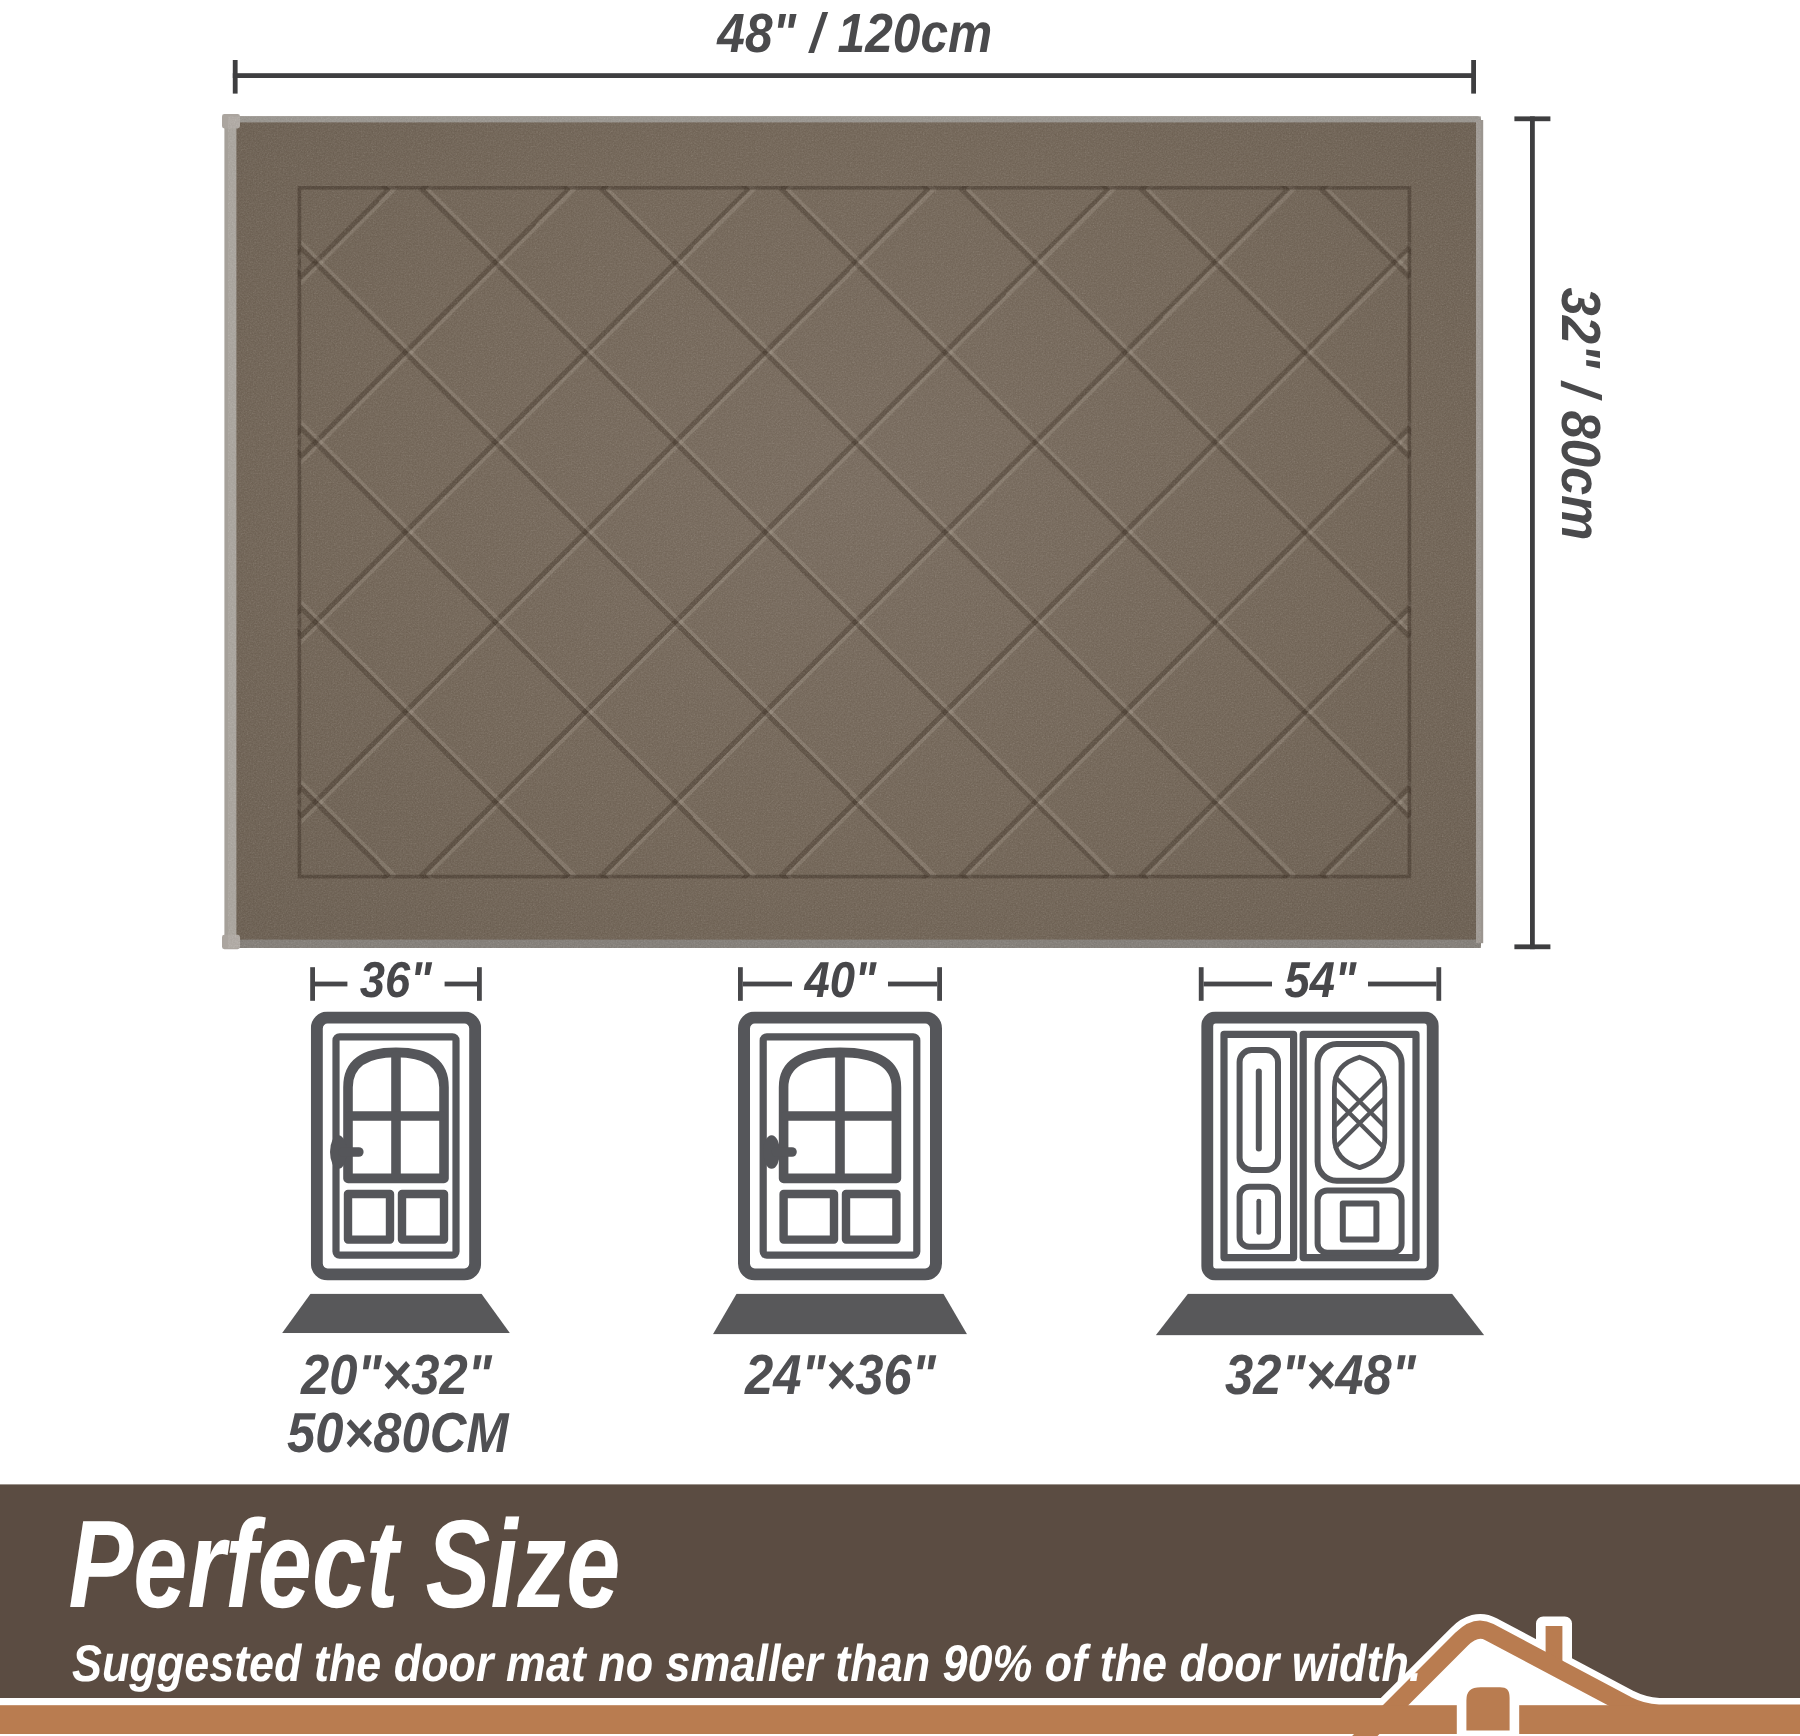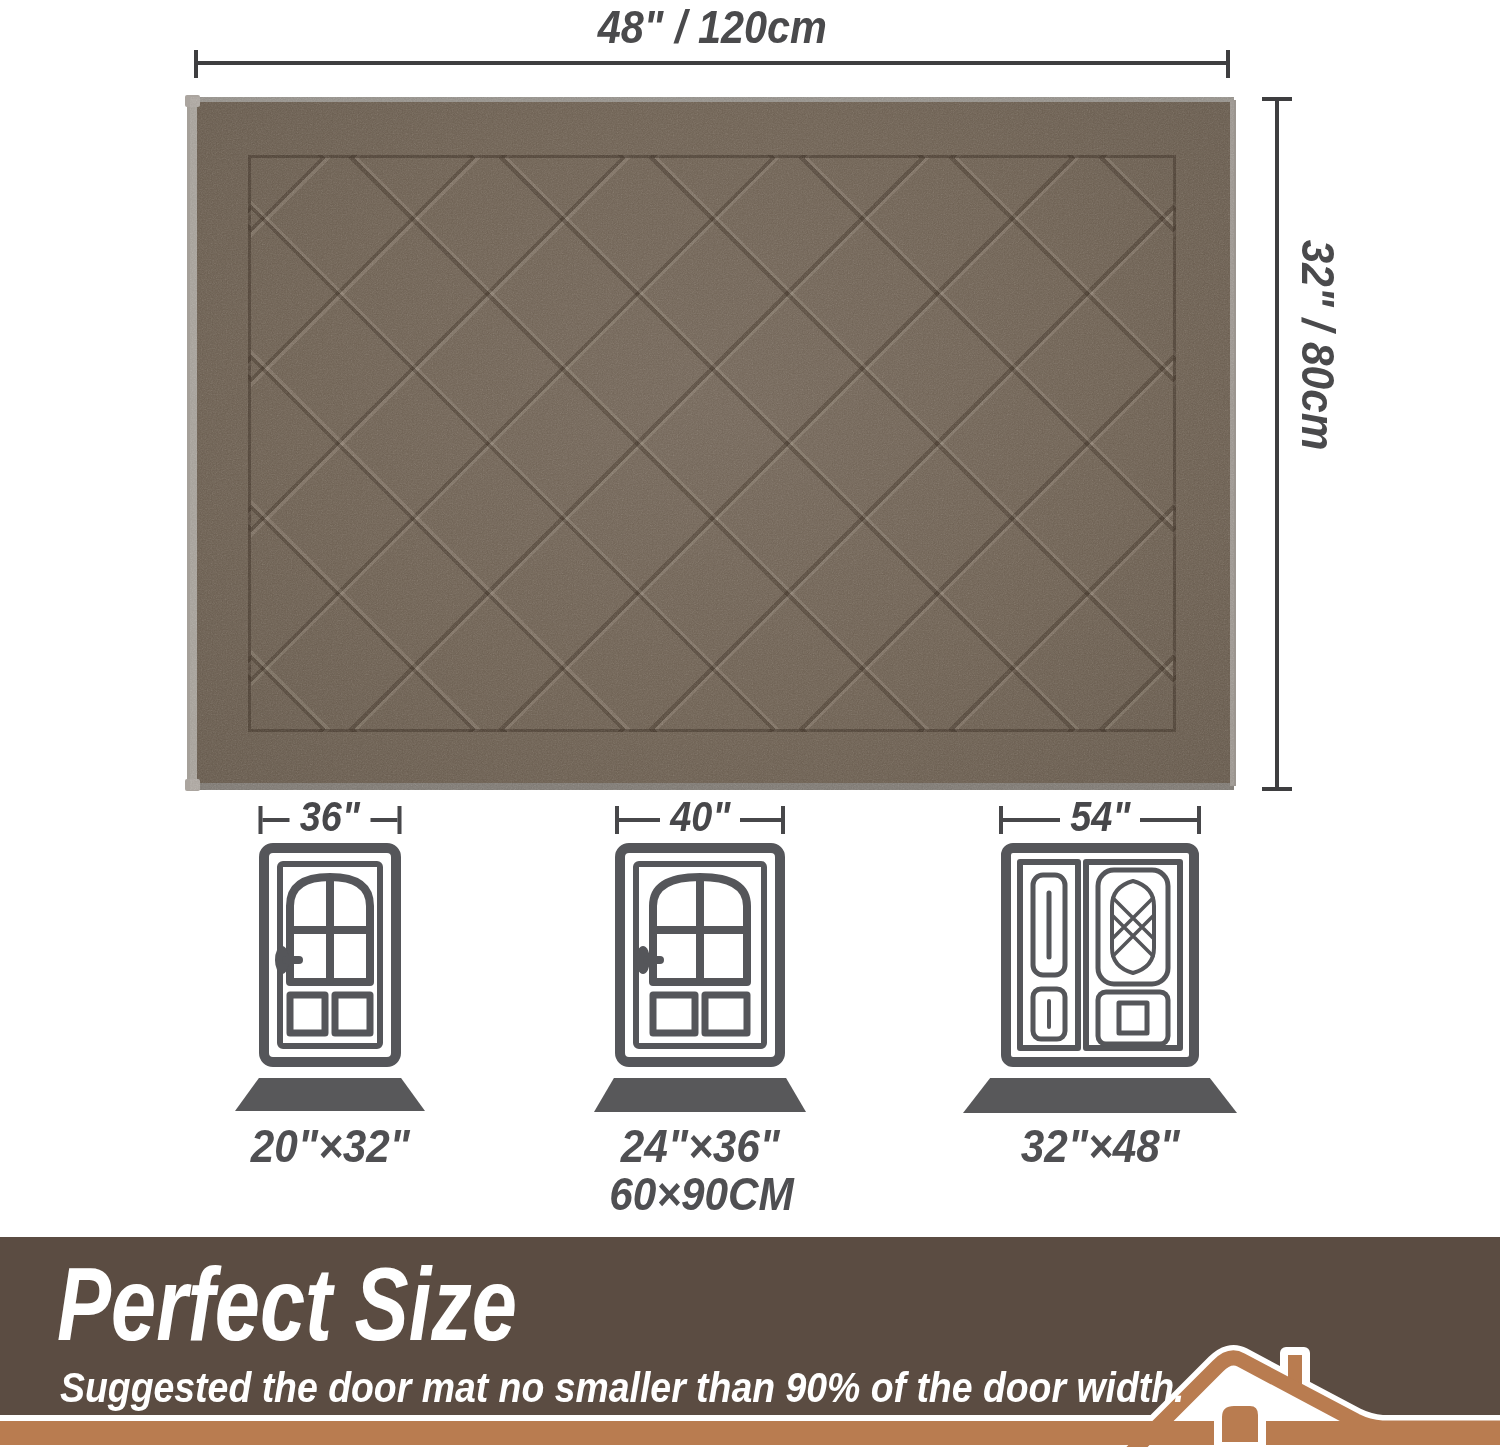--- a/index.html
+++ b/index.html
@@ -118,20 +118,21 @@
         <path d="M71 37 V137" stroke-width="8"></path>
         <path d="M33 87 H109" stroke-width="8"></path>
         <rect x="31" y="152" width="35" height="38" stroke-width="7"></rect>
         <rect x="76" y="152" width="35" height="38" stroke-width="7"></rect>
       </g>
       <ellipse cx="23" cy="117" rx="7" ry="14" fill="#55565a"></ellipse>
       <rect x="23" y="113" width="21" height="8" rx="4" fill="#55565a"></rect>
     </svg>
     <div class="trap trap1"></div>
     <div class="size-in"><span class="cond">20"×32"</span></div>
+    <div class="size-cm"><span class="cond">50×80CM</span></div>
   </div>
 
   <div id="door-group-2" class="door-group">
     <div class="ddim" style="width:170px;">
       <div class="tick"></div>
       <div class="dline"></div>
       <div class="dlabel"><span class="cond">40"</span></div>
       <div class="dline"></div>
       <div class="tick"></div>
     </div>
@@ -143,21 +144,20 @@
         <path d="M85 37 V137" stroke-width="8"></path>
         <path d="M40 87 H130" stroke-width="8"></path>
         <rect x="38" y="152" width="42" height="38" stroke-width="7"></rect>
         <rect x="90" y="152" width="42" height="38" stroke-width="7"></rect>
       </g>
       <ellipse cx="28" cy="117" rx="7" ry="14" fill="#55565a"></ellipse>
       <rect x="28" y="113" width="21" height="8" rx="4" fill="#55565a"></rect>
     </svg>
     <div class="trap trap2"></div>
     <div class="size-in"><span class="cond">24"×36"</span></div>
-    <div class="size-cm"><span class="cond">60×90CM</span></div>
   </div>
 
   <div id="door-group-3" class="door-group">
     <div class="ddim" style="width:202px;">
       <div class="tick"></div>
       <div class="dline"></div>
       <div class="dlabel"><span class="cond">54"</span></div>
       <div class="dline"></div>
       <div class="tick"></div>
     </div>

